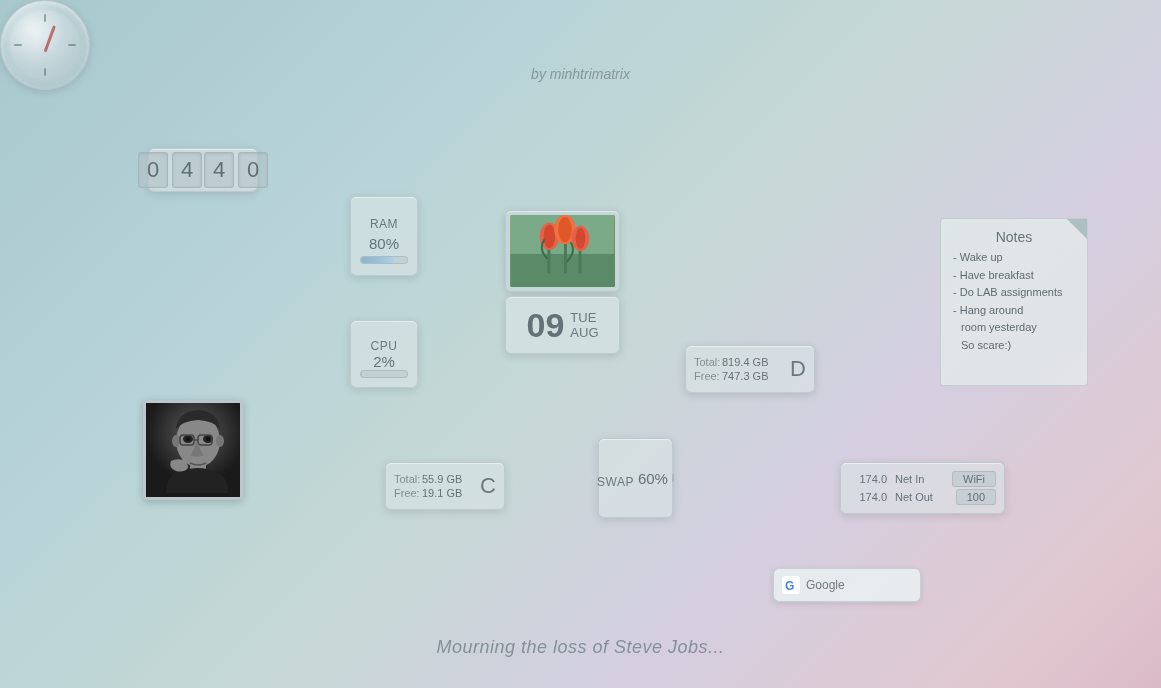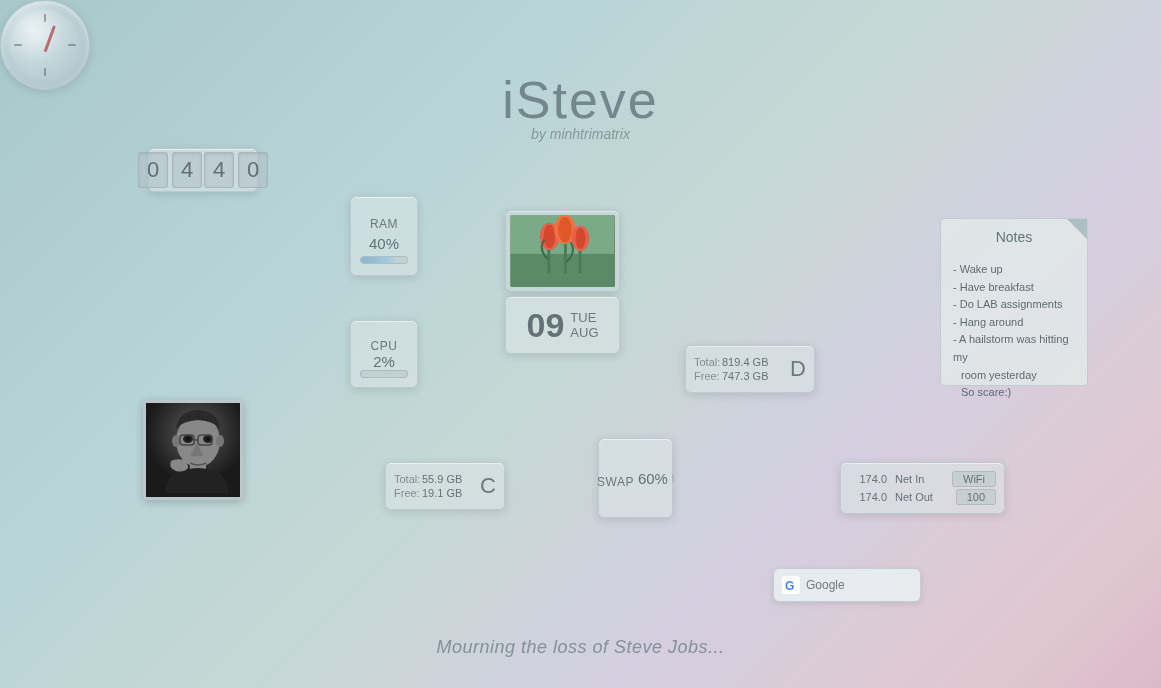--- a/index.html
+++ b/index.html
@@ -236,21 +236,21 @@
       width: 0;
       height: 0;
       border-style: solid;
       border-width: 0 20px 20px 0;
       border-color: transparent rgba(140, 165, 170, 0.6) transparent transparent;
     }
     .notes-title {
       font-size: 14px;
       font-weight: 500;
       color: rgba(80, 95, 100, 0.85);
-      margin-bottom: 16px;
+      margin-bottom: 4px;
       text-align: center;
     }
     .notes-content {
       font-size: 11px;
       color: rgba(70, 85, 90, 0.85);
       line-height: 1.6;
     }
 
     
     .disk-c-widget {
@@ -422,39 +422,38 @@
       font-size: 24px;
       color: rgba(80, 95, 100, 0.7);
       margin: 0 1px;
       margin-bottom: 4px;
     }
   </style>
 </head>
 <body>
 
 <div class="app-title">
-  <h1>iSteve</h1>
   <div class="subtitle">by minhtrimatrix</div>
 </div>
 
 <div class="widget clock-widget">
   <div class="clock-digit-group">
     <div class="clock-digit">0</div>
     <div class="clock-digit">4</div>
   </div>
   <span class="clock-colon"> </span>
   <div class="clock-digit-group">
     <div class="clock-digit">4</div>
     <div class="clock-digit">0</div>
   </div>
 </div>
 
 <div class="widget ram-widget">
   <span class="widget-label">RAM</span>
-  <span class="widget-value">40%</span>
+  <span class="widget-value">80%</span>
   <div class="progress-bar-container">
     <div class="progress-bar-fill" style="width: 71%;"></div>
   </div>
 </div>
 
 <div class="widget cpu-widget">
   <span class="widget-label">CPU</span>
   <span class="widget-value">2%</span>
   <div class="progress-bar-container">
     <div class="progress-bar-fill" style="width: 2%;"></div>
@@ -504,21 +503,20 @@
 </div>
 
 <div class="notes-widget">
   <div class="notes-corner"></div>
   <div class="notes-title">Notes</div>
   <div class="notes-content">
     <div>- Wake up</div>
     <div>- Have breakfast</div>
     <div>- Do LAB assignments</div>
     <div>- Hang around</div>
-    <div>- A hailstorm was hitting my</div>
     <div style="padding-left:8px;">room yesterday</div>
     <div style="padding-left:8px;">So scare:)</div>
   </div>
 </div>
 
 <div class="jobs-photo">
   <div class="jobs-photo-inner">
     
     <svg viewBox="0 0 100 100" xmlns="http://www.w3.org/2000/svg" width="100" height="100">
       <rect width="100" height="100" fill="#3a3a3a"></rect>

